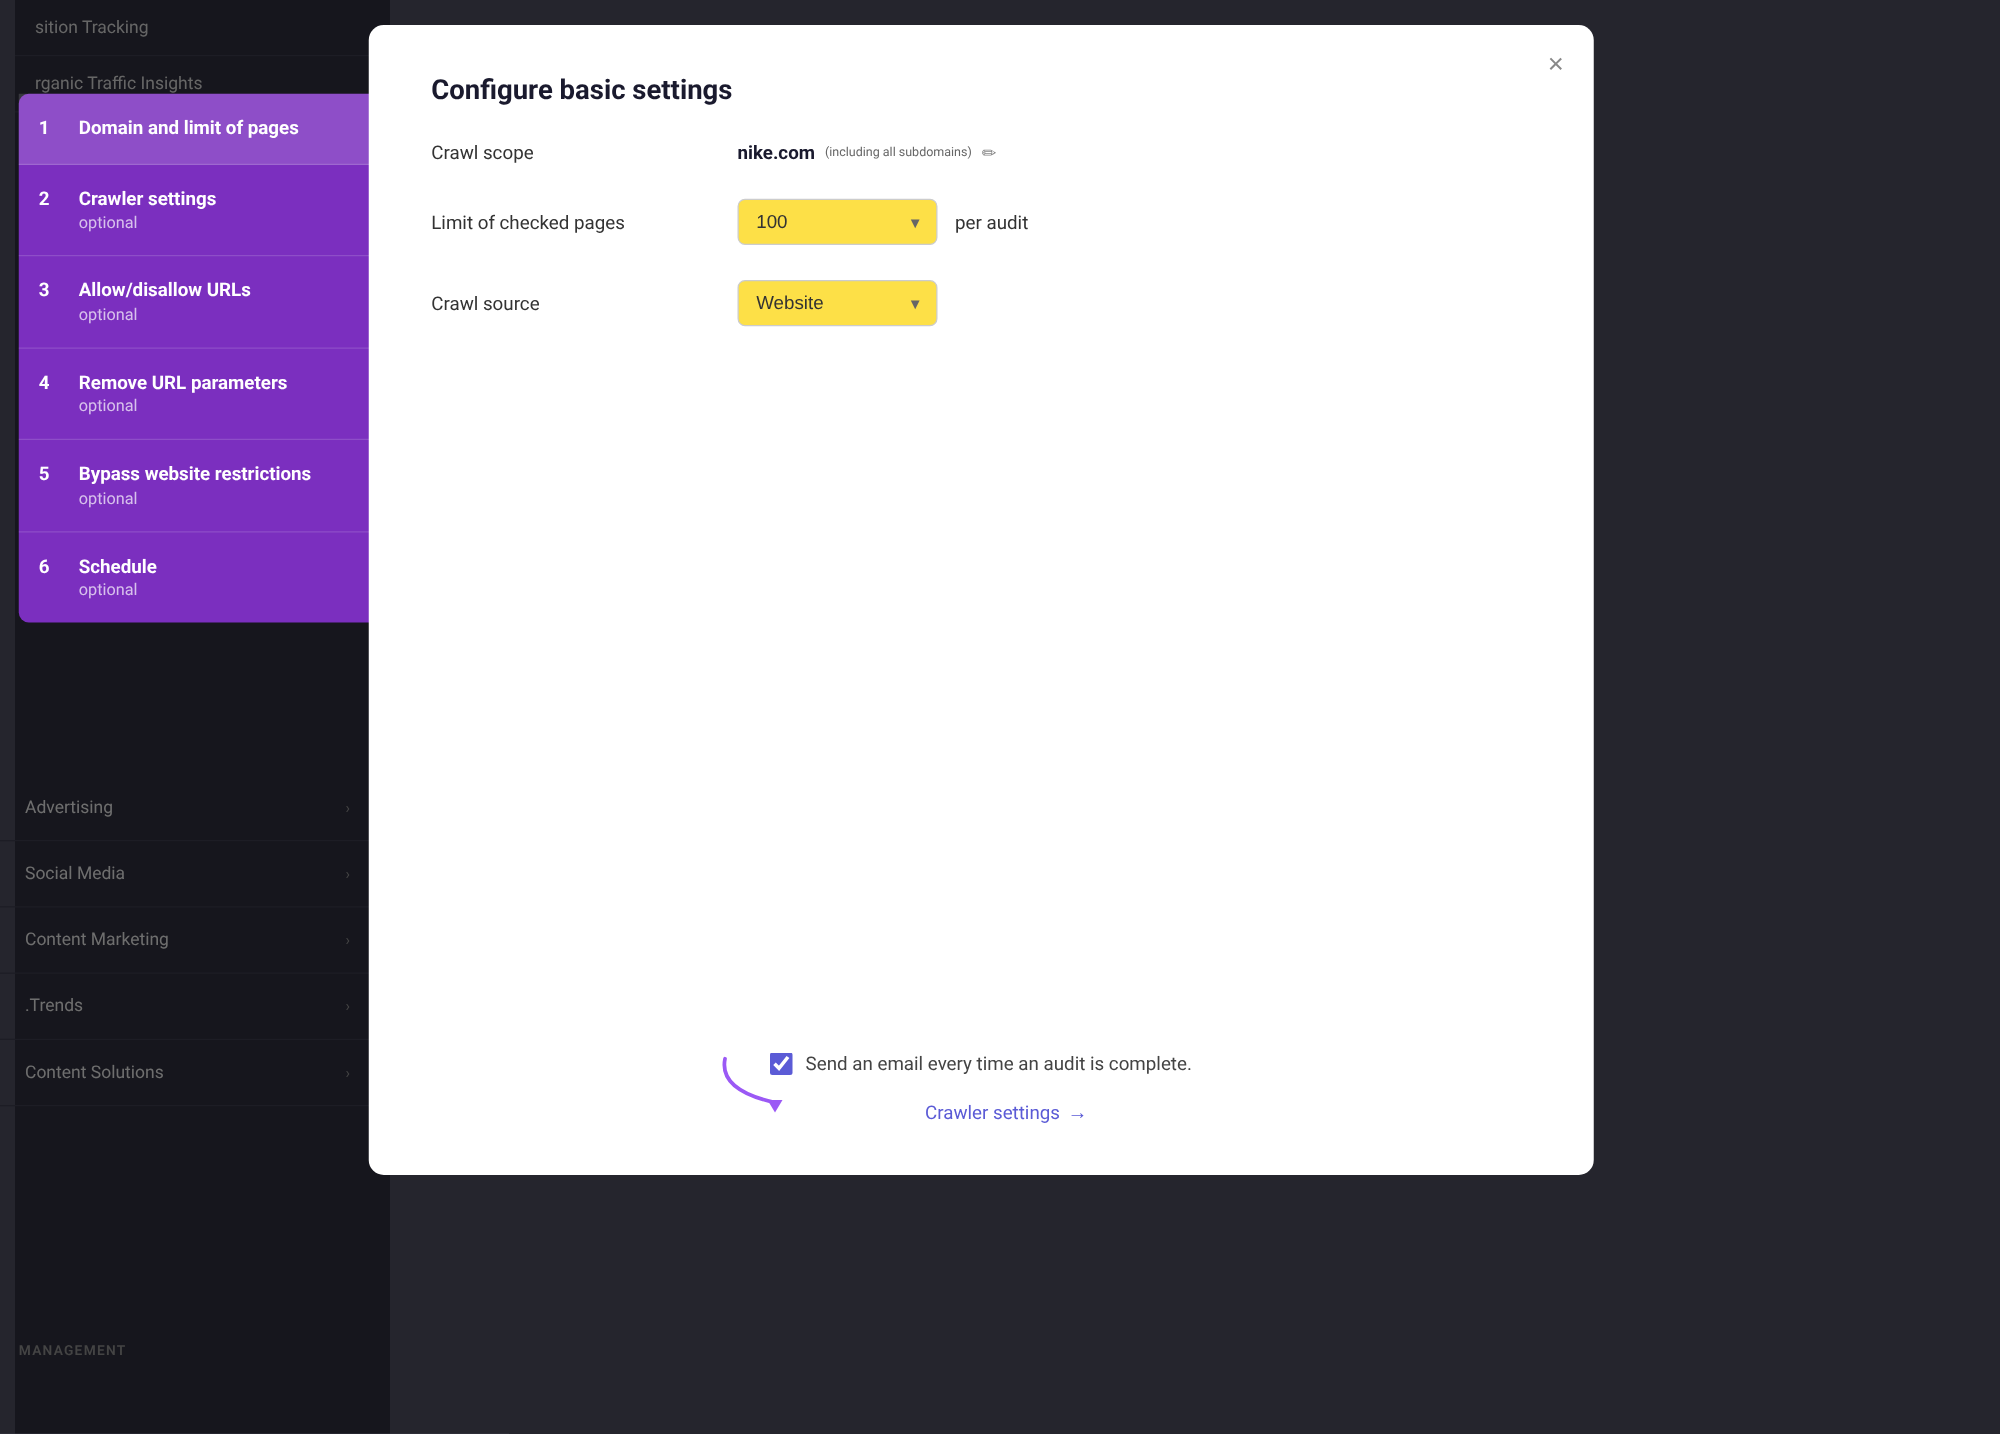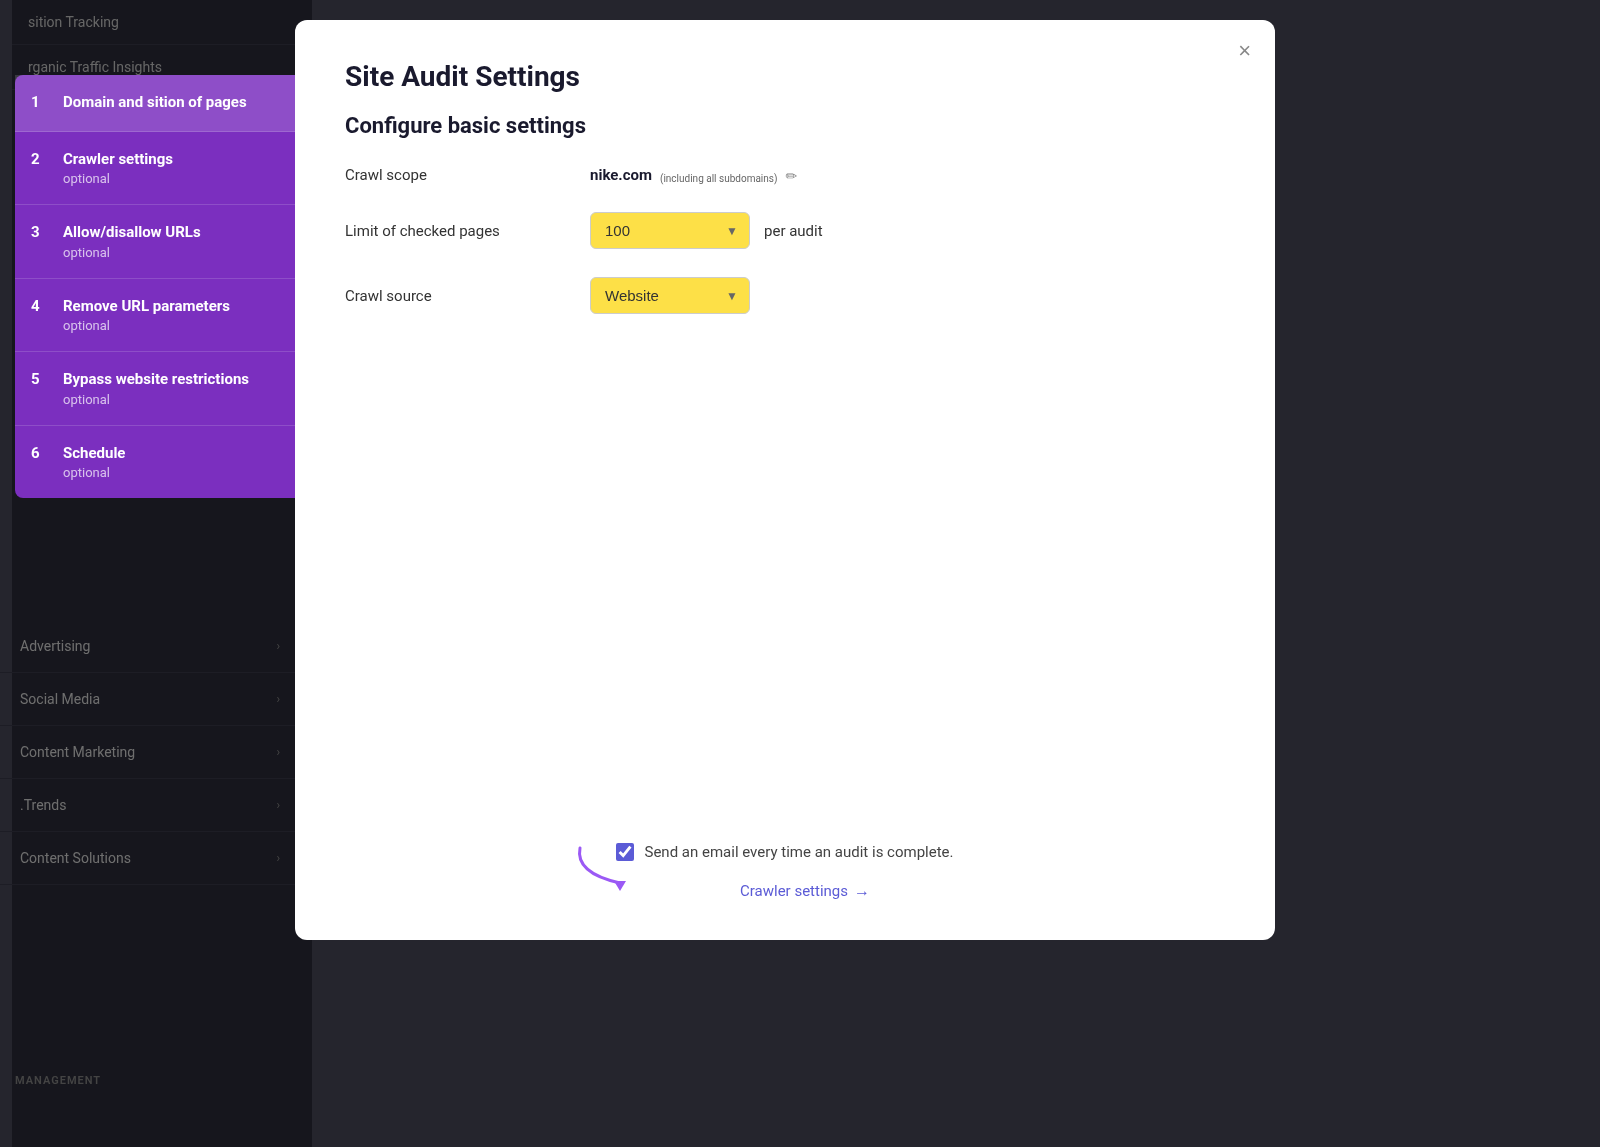--- a/index.html
+++ b/index.html
@@ -168,21 +168,21 @@
     }
 
     .form-label {
       font-size: 15px;
       color: #333;
       min-width: 220px;
     }
 
     .crawl-scope-value {
       display: flex;
-      align-items: flex-end;
+      align-items: center;
       gap: 8px;
     }
 
     .domain-bold {
       font-weight: 700;
       font-size: 15px;
       color: #1a1a2e;
     }
 
     .domain-sub {
@@ -325,21 +325,21 @@
   </div>
 </div>
 
 <div class="modal-overlay"></div>
 
 <div class="steps-panel">
 
   <div class="step-item active">
     <span class="step-number">1</span>
     <div class="step-content">
-      <div class="step-title">Domain and sition of pages</div>
+      <div class="step-title">Domain and limit of pages</div>
     </div>
   </div>
 
   <div class="step-item">
     <span class="step-number">2</span>
     <div class="step-content">
       <div class="step-title">Crawler settings</div>
       <div class="step-subtitle">optional</div>
     </div>
   </div>
@@ -398,21 +398,20 @@
     <span>Content Solutions</span>
     <span class="bg-menu-chevron">›</span>
   </div>
 </div>
 
 <div class="management-label">MANAGEMENT</div>
 
 <div class="modal">
   <button class="modal-close">×</button>
 
-  <h1 class="modal-title">Site Audit Settings</h1>
 
   <h2 class="section-title">Configure basic settings</h2>
 
   <div class="settings-form">
 
     <div class="form-row">
       <label class="form-label">Crawl scope</label>
       <div class="crawl-scope-value">
         <span class="domain-bold">nike.com</span>
         <span class="domain-sub">(including all subdomains)</span>

